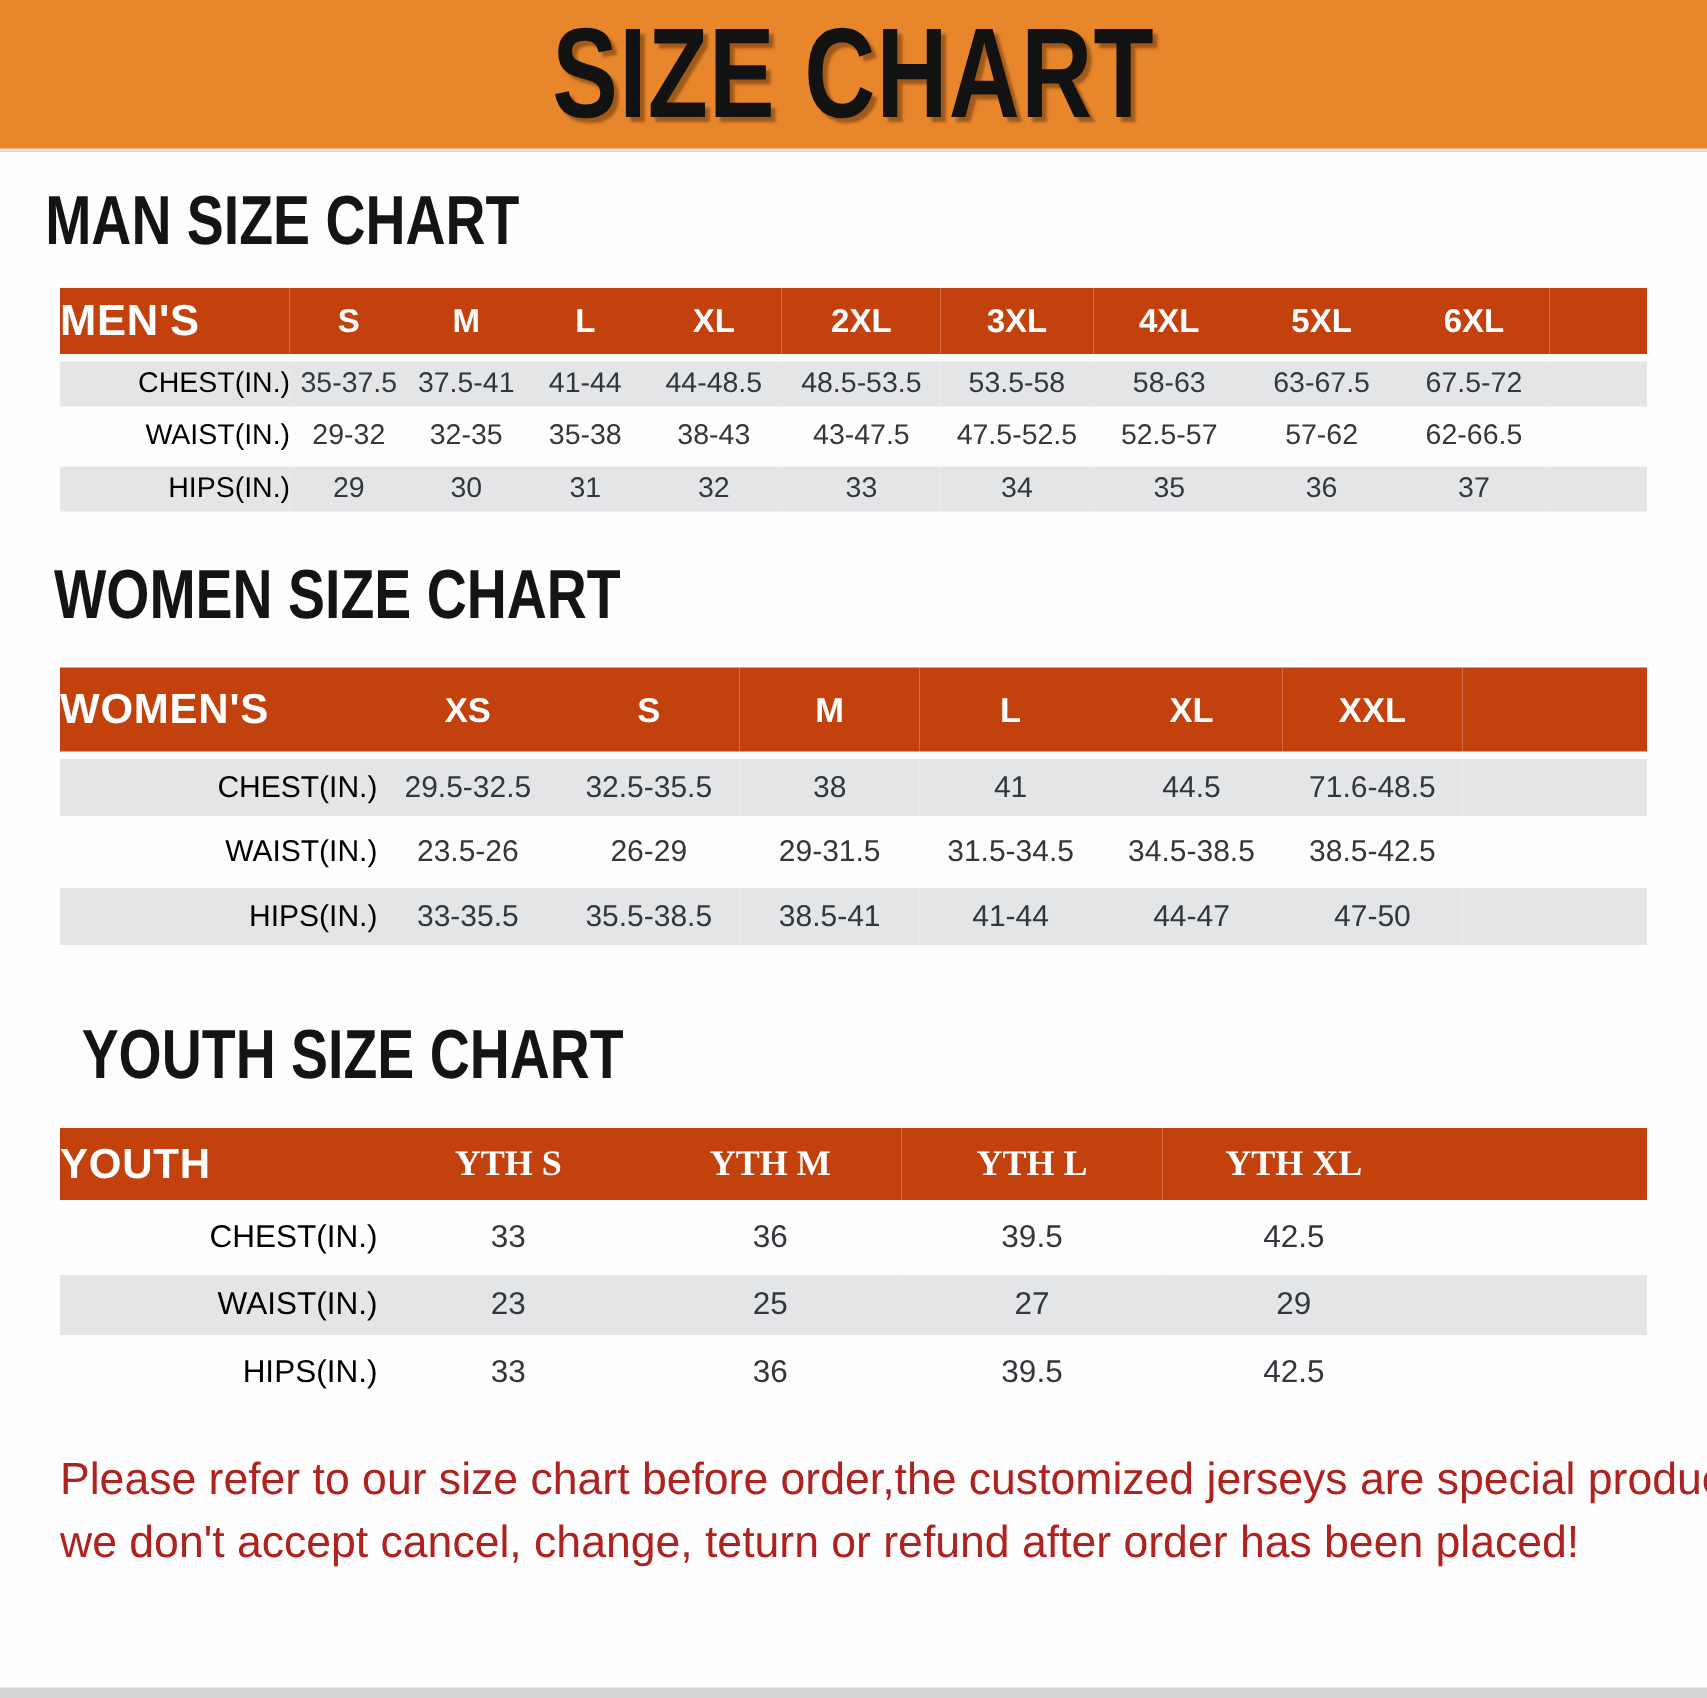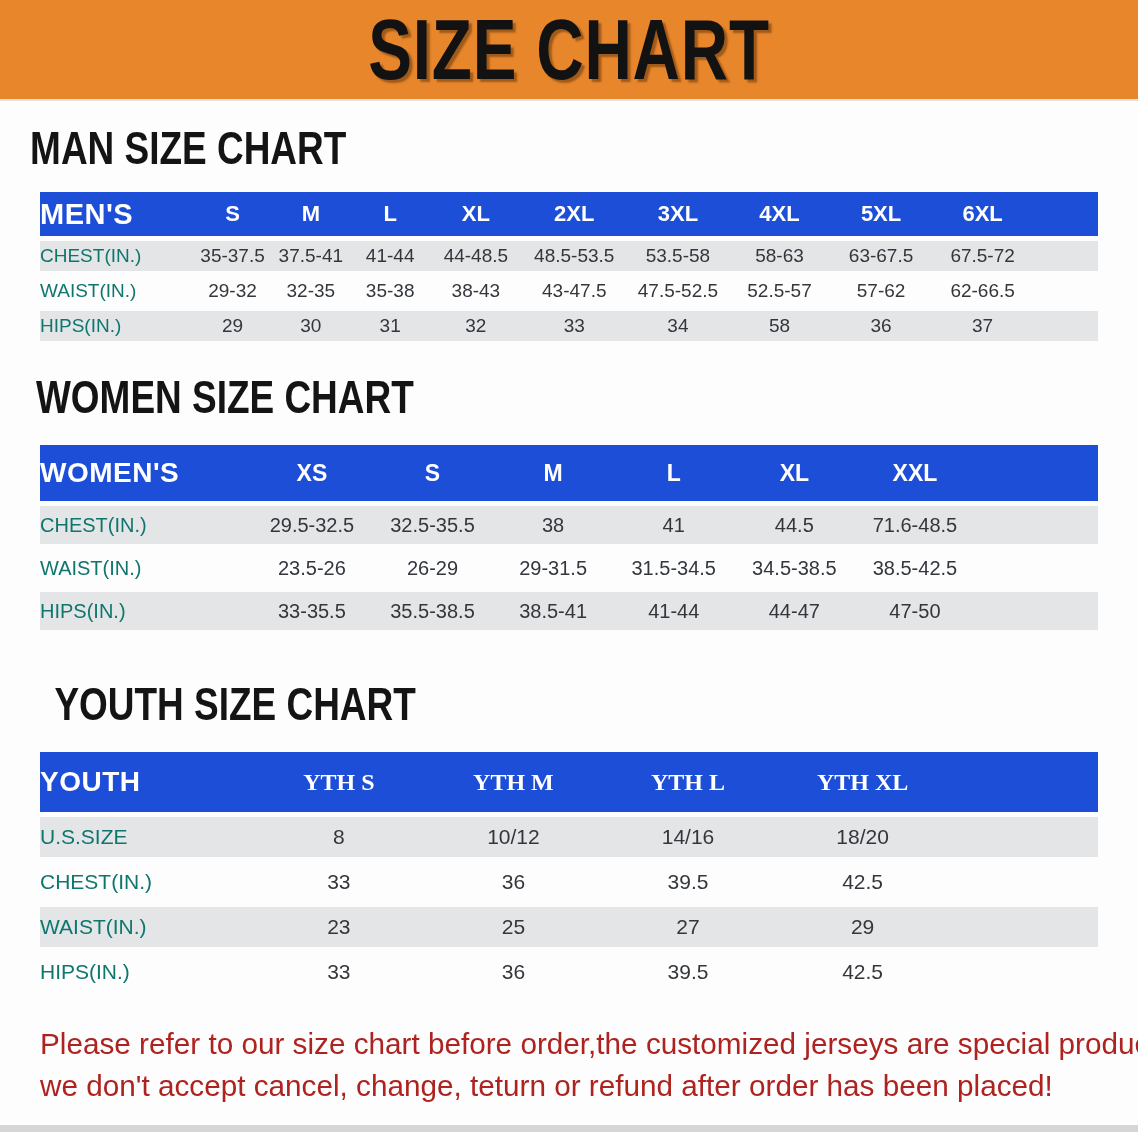--- a/index.html
+++ b/index.html
@@ -19,48 +19,48 @@
                       transform:scaleX(0.84) scaleY(1.05); white-space:nowrap; }
   .h-men   { margin-top:22px; }
   .h-women { margin-top:26px; }
   .h-youth { margin-top:44px;margin-left:20px; }
 
   
   .size-table { width:1058px; margin:14px auto 0 auto; border-collapse:separate;
                 border-spacing:0 5px; table-layout:fixed; }
   .size-table th, .size-table td { padding:0; vertical-align:middle; }
 
-  thead th { background:#1d4ed8; color:#fff; }
+  thead th { background:#c2410c; color:#fff; }
   .corner { text-align:left; padding-left:16px; font-weight:bold; letter-spacing:0.5px;
             white-space:nowrap; }
   .size-h { text-align:center; font-weight:bold; }
 
   tr.r-gray  td { background:#e3e5e7; }
   tr.r-white td { background:#fdfdfd; }
 
-  .rlabel { text-align:left; color:#0f766e; font-size:20px; white-space:nowrap; }
+  .rlabel { text-align:right; color:#000000; font-size:20px; white-space:nowrap; }
   .val    { text-align:center; color:#33373c; font-size:20px; white-space:nowrap; }
 
   
   .t-men thead th { height:44px; }
   .t-men .corner  { font-size:29px; }
   .t-men .size-h  { font-size:22px; }
   .t-men tbody td { height:30px; }
   .t-men .rlabel, .t-men .val { font-size:19px; }
 
   
   .t-women { margin-top:18px; }
   .t-women thead th { height:56px; }
   .t-women .corner  { font-size:28px; }
   .t-women .size-h  { font-size:23px; }
   .t-women tbody td { height:38px; }
 
   
   .t-youth { margin-top:18px; }
-  .t-youth thead th { height:60px; }
+  .t-youth thead th { height:48px; }
   .t-youth .corner  { font-size:28px; }
   .t-youth .size-h  { font-size:24px;font-family:Liberation Serif, serif; }
   .t-youth tbody td { height:40px; }
   .t-youth .rlabel, .t-youth .val { font-size:21px; }
 
   
   .note { margin:26px 20px 0 40px; color:#ae2220; font-size:30px; line-height:42px;
           letter-spacing:0; }
   .note .nline { display:block; transform:scaleX(0.99); transform-origin:left; white-space:nowrap; }
 
@@ -135,21 +135,21 @@
       <td></td>
     </tr>
     <tr class="r-gray">
       <td class="rlabel">HIPS(IN.)</td>
       <td class="val">29</td>
       <td class="val">30</td>
       <td class="val">31</td>
       <td class="val">32</td>
       <td class="val">33</td>
       <td class="val">34</td>
-      <td class="val">58</td>
+      <td class="val">35</td>
       <td class="val">36</td>
       <td class="val">37</td>
       <td></td>
     </tr>
   </tbody>
 </table>
 
 <div class="sec-heading h-women">
   <span>WOMEN SIZE CHART</span>
 </div>
@@ -228,28 +228,20 @@
     <tr>
       <th class="corner">YOUTH</th>
       <th class="size-h">YTH S</th>
       <th class="size-h">YTH M</th>
       <th class="size-h">YTH L</th>
       <th class="size-h">YTH XL</th>
       <th class="size-h"></th>
     </tr>
   </thead>
   <tbody>
-    <tr class="r-gray">
-      <td class="rlabel">U.S.SIZE</td>
-      <td class="val">8</td>
-      <td class="val">10/12</td>
-      <td class="val">14/16</td>
-      <td class="val">18/20</td>
-      <td></td>
-    </tr>
     <tr class="r-white">
       <td class="rlabel">CHEST(IN.)</td>
       <td class="val">33</td>
       <td class="val">36</td>
       <td class="val">39.5</td>
       <td class="val">42.5</td>
       <td></td>
     </tr>
     <tr class="r-gray">
       <td class="rlabel">WAIST(IN.)</td>

